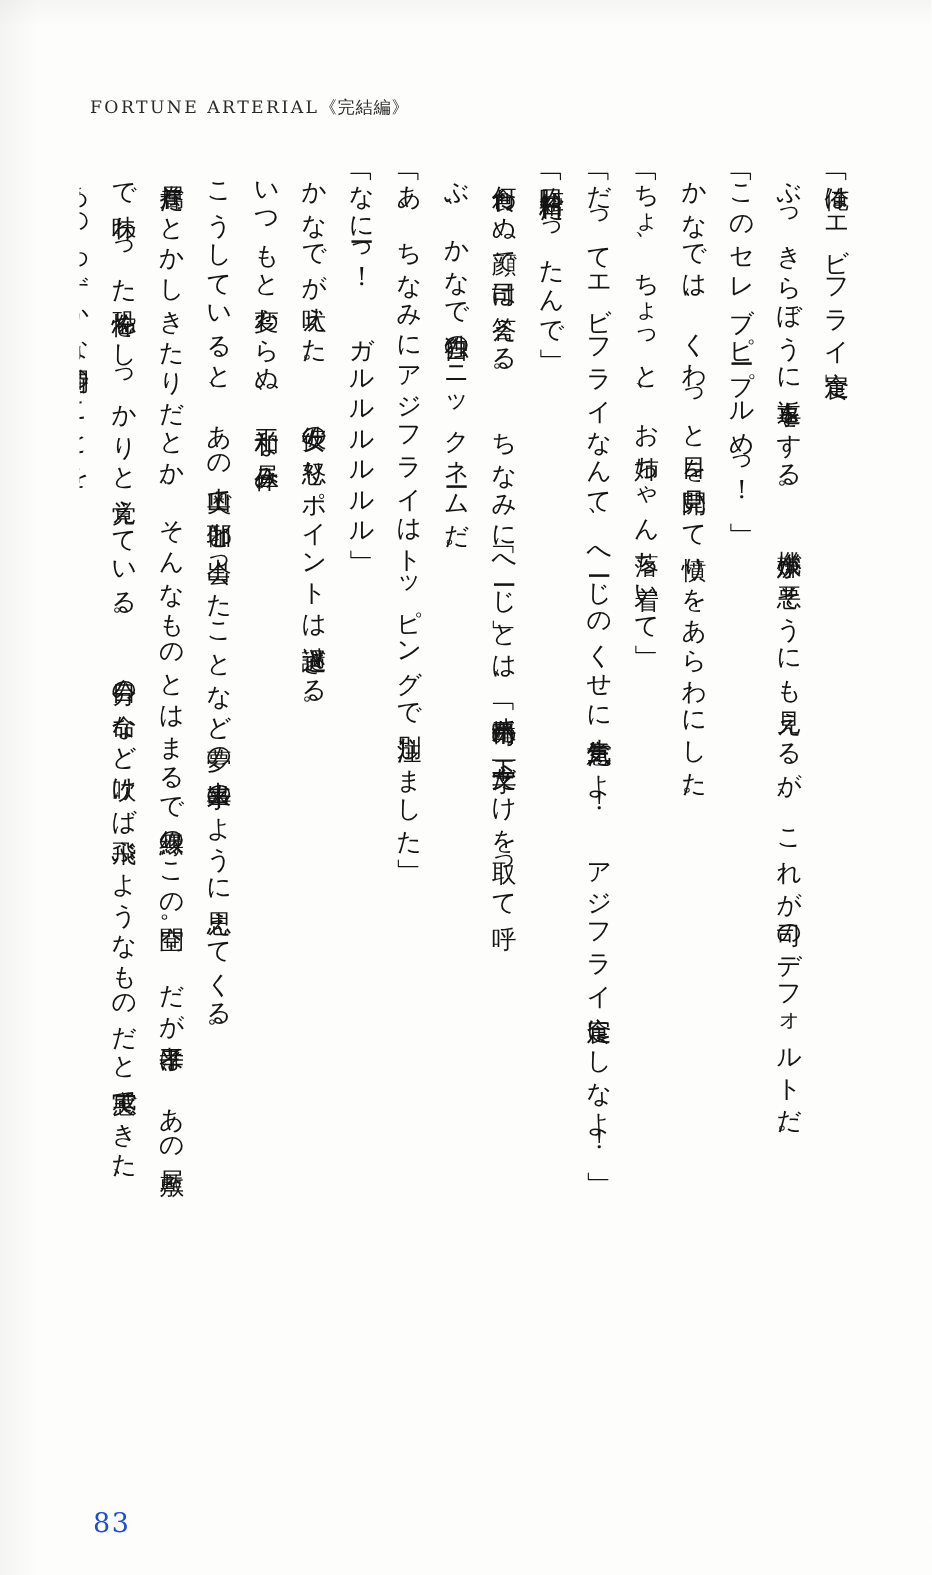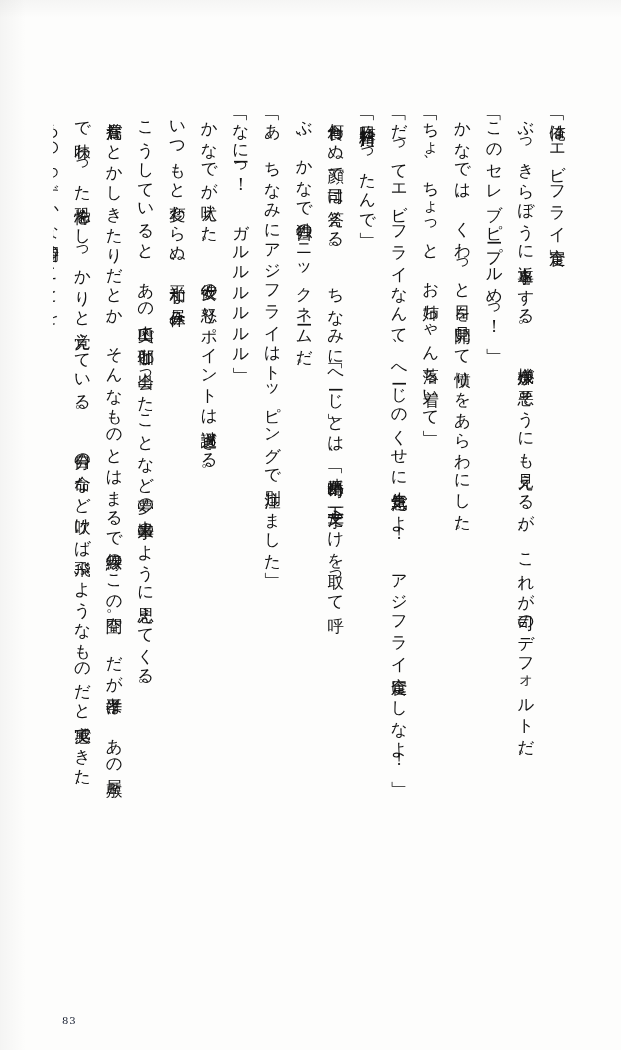--- a/index.html
+++ b/index.html
@@ -67,23 +67,23 @@
   
   .indent {
     padding-top: 17px;
   }
 
   
   .folio {
     position: absolute;
     left: 62px;
     bottom: 24px;
-    font-size: 10px;
+    font-size: 18px;
     letter-spacing: 1px;
-    color: #0f172a;
+    color: #1d4ed8;
     font-family: "DejaVu Serif", "Liberation Serif", serif;
   }
 
   
   .edge-tint-left {
     position: absolute;
     left: 0; top: 0; bottom: 0; width: 26px;
     background: linear-gradient(to right, rgba(0,0,0,0.035), rgba(0,0,0,0));
     pointer-events: none;
   }
@@ -95,20 +95,23 @@
   }
 </style>
 </head>
 <body>
 
 <div class="page">
 
   <div class="edge-tint-top"></div>
   <div class="edge-tint-left"></div>
 
+  <div class="running-head">
+    <span class="rh-title">FORTUNE ARTERIAL</span><span class="rh-sub">《完結編》</span>
+  </div>
 
   <div class="body-text">
     <p class="line">「俺はエビフライ定食」</p>
     <p class="line indent">ぶっきらぼうに返事をする。　機嫌が悪そうにも見えるが、これが司のデフォルトだ。</p>
     <p class="line">「このセレブピープルめっ!」</p>
     <p class="line indent">かなでは、くわっと目を見開いて憤りをあらわにした。</p>
     <p class="line">「ちょ、ちょっと、お姉ちゃん落ち着いて」</p>
     <p class="line">「だってエビフライなんて、へーじのくせに生意気だよ!　アジフライ定食にしなよ!」</p>
     <p class="line">「昨日給料日だったんで」</p>
     <p class="line indent">何食わぬ顔で司は答える。　ちなみに「へーじ」とは、「八幡平司」の下二文字だけを取って呼</p>

